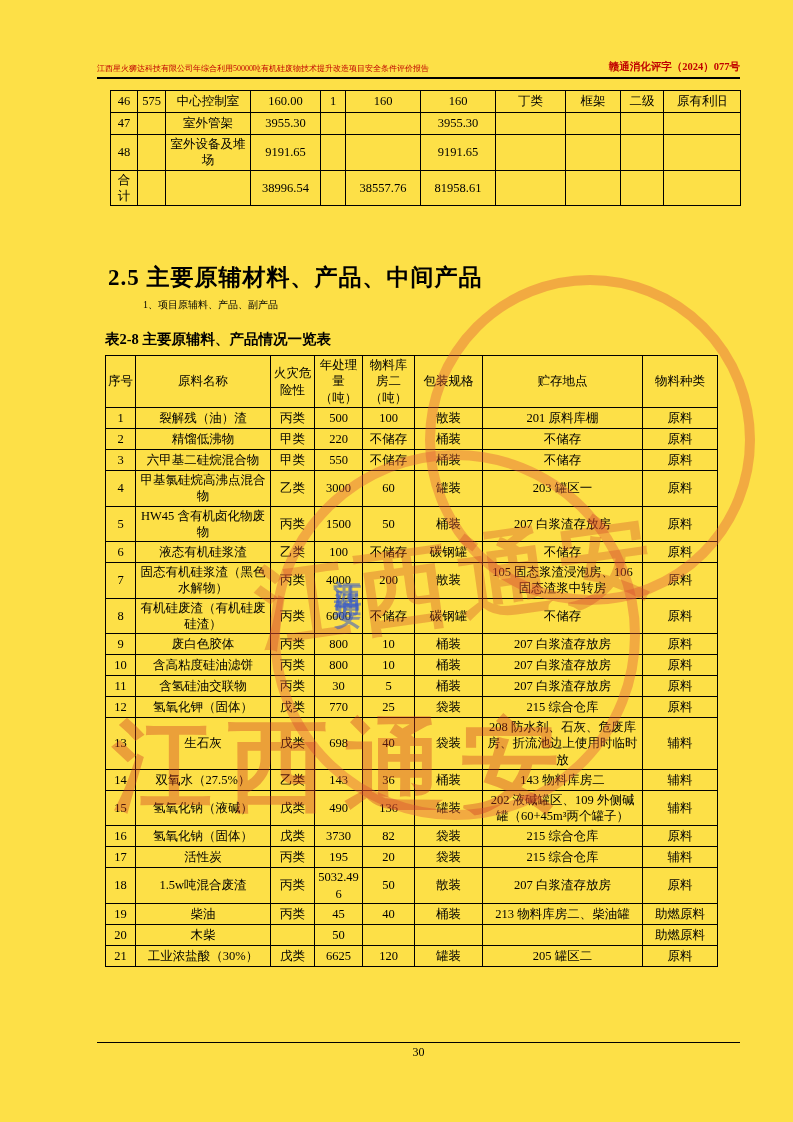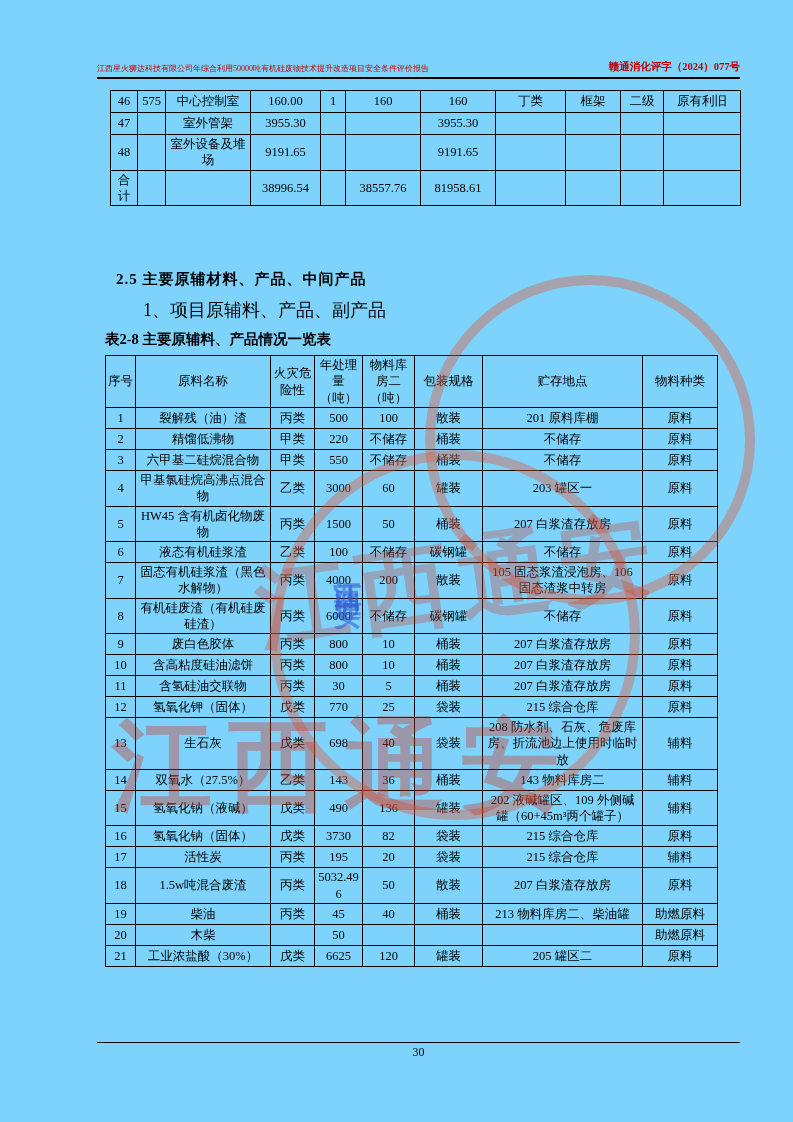--- a/index.html
+++ b/index.html
@@ -1,19 +1,19 @@
 <!DOCTYPE html>
 <html><head>
 <meta charset="utf-8">
 <style>
   * { box-sizing: border-box; }
   html,body { margin:0; padding:0; background:#888; }
   .page {
     position:relative; width:793px; height:1122px; margin:0 auto;
-    background:#7dd3fc; overflow:hidden;
+    background:#fde047; overflow:hidden;
     font-family:"Liberation Serif","DejaVu Serif",serif; color:#000;
   }
 
   
   .doc-header {
     position:absolute; top:60px; left:97px; width:643px;
     display:flex; justify-content:space-between; align-items:flex-end;
     border-bottom:2px solid #000; padding-bottom:3px;
   }
   .doc-header .hl { font-size:8px; color:#c00000; max-width:470px; }
@@ -27,26 +27,26 @@
     word-break:break-all; overflow:hidden;
   }
   .top-tbl { position:absolute; top:90px; left:110px; width:630px; }
   .top-tbl td { height:22px; }
   .main-tbl { position:absolute; top:355px; left:105px; width:612px; }
   .main-tbl th { height:52px; }
   .main-tbl td { height:21px; }
 
   
   .sec {
-    position:absolute; top:262px; left:108px; margin:8px;
-    font-size:15px; font-weight:bold; letter-spacing:1px;
+    position:absolute; top:262px; left:108px; margin:0;
+    font-size:23px; font-weight:bold; letter-spacing:1px;
   }
   .sub {
     position:absolute; top:298px; left:143px; margin:0;
-    font-size:18px;
+    font-size:10px;
   }
   .tbl-title {
     position:absolute; top:330px; left:105px; width:612px; margin:0;
     font-size:14.5px; font-weight:bold;
   }
 
   
   .doc-footer {
     position:absolute; top:1042px; left:97px; width:643px;
     border-top:1.5px solid #000; text-align:center;

